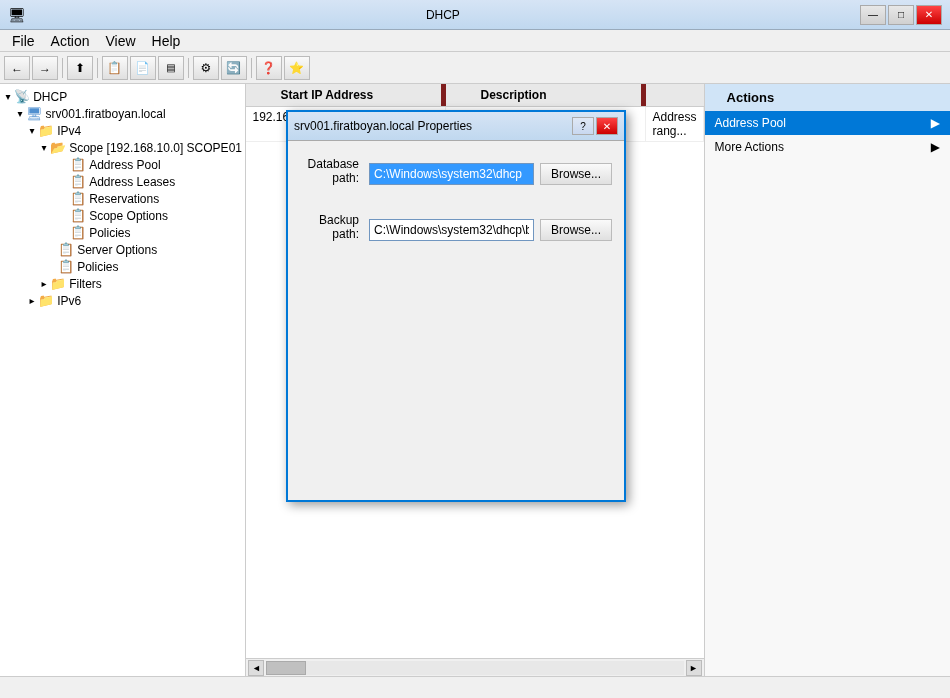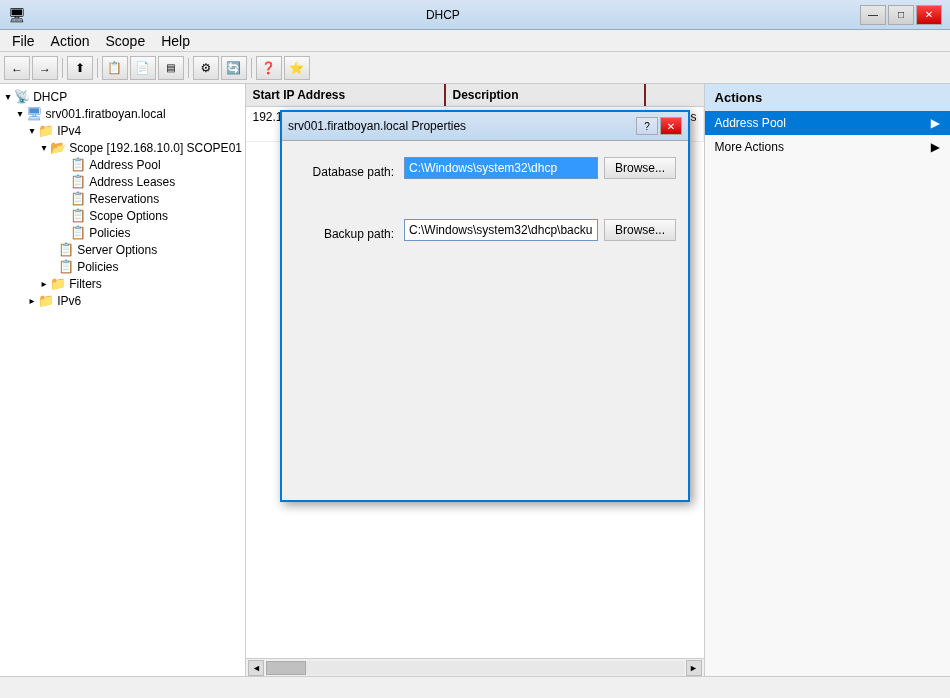--- a/index.html
+++ b/index.html
@@ -111,42 +111,43 @@
     .content-header {
       display: grid;
       grid-template-columns: 200px 200px 1fr;
       background: #e8e8e8;
       border-bottom: 1px solid #ccc;
       font-size: 12px;
       font-weight: 600;
     }
     .col-header {
       padding: 4px 6px;
-      border-right: 2px solid #7f1d1d;
+      border-right: 5px solid #7f1d1d;
+      margin-left: 28px;
     }
     .content-row {
       display: grid;
       grid-template-columns: 200px 200px 1fr;
       border-bottom: 1px solid #eee;
     }
     .content-cell {
       padding: 3px 6px;
       border-right: 1px solid #eee;
       font-size: 12px;
     }
 
     
     .actions-panel {
       width: 270px;
       background: #f8f8f8;
       border-left: 1px solid #ccc;
     }
     .actions-header {
       background: #d0e4f7;
-      padding: 6px 10px;
+      padding: 6px 22px;
       font-weight: 700;
       font-size: 13px;
       display: flex;
       align-items: center;
       justify-content: space-between;
     }
     .actions-item {
       padding: 5px 10px;
       font-size: 12px;
       cursor: pointer;
@@ -193,22 +194,22 @@
       height: 14px;
       width: 40px;
       background: #c0c0c0;
       border: 1px solid #aaa;
     }
 
     
     .dialog {
       position: absolute;
       top: 110px;
-      left: 280px;
-      width: 410px;
+      left: 286px;
+      width: 340px;
       background: #fde047;
       border: 2px solid #0078d7;
       box-shadow: 3px 3px 10px rgba(0,0,0,0.4);
     }
     .dialog-title-bar {
       background: linear-gradient(to bottom, #d6e4f5, #c0d8ef);
       height: 28px;
       display: flex;
       align-items: center;
       justify-content: space-between;
@@ -329,21 +330,21 @@
   <div class="title-bar-controls">
     <div class="title-btn">—</div>
     <div class="title-btn">□</div>
     <div class="title-btn close">✕</div>
   </div>
 </div>
 
 <div class="menu-bar">
   <span class="menu-item">File</span>
   <span class="menu-item">Action</span>
-  <span class="menu-item">Scope</span>
+  <span class="menu-item">View</span>
   <span class="menu-item">Help</span>
 </div>
 
 <div class="toolbar">
   <div class="toolbar-btn">←</div>
   <div class="toolbar-btn">→</div>
   <div class="toolbar-sep"></div>
   <div class="toolbar-btn">⬆</div>
   <div class="toolbar-sep"></div>
   <div class="toolbar-btn">📋</div>
@@ -493,20 +494,20 @@
 
 
   <div class="dialog-content">
 
     <div class="field-row">
       <span class="field-label">Database path:</span>
       <input class="field-input selected-text" type="text" value="C:\Windows\system32\dhcp" style="">
       <button class="browse-btn">Browse...</button>
     </div>
 
-    <div class="field-row" style="margin-top: 40px;">
+    <div class="field-row" style="margin-top: 28px;">
       <span class="field-label">Backup path:</span>
       <input class="field-input" type="text" value="C:\Windows\system32\dhcp\backup" style="">
       <button class="browse-btn">Browse...</button>
     </div>
   </div>
 
 </div>
 
 </body></html>

